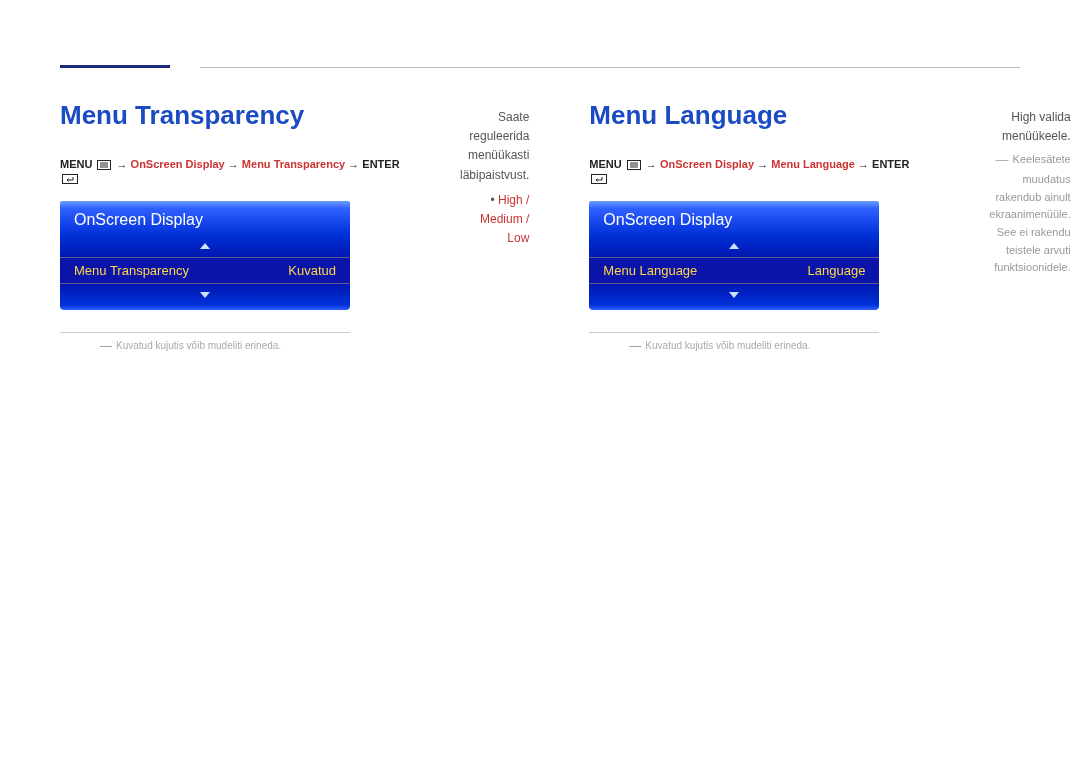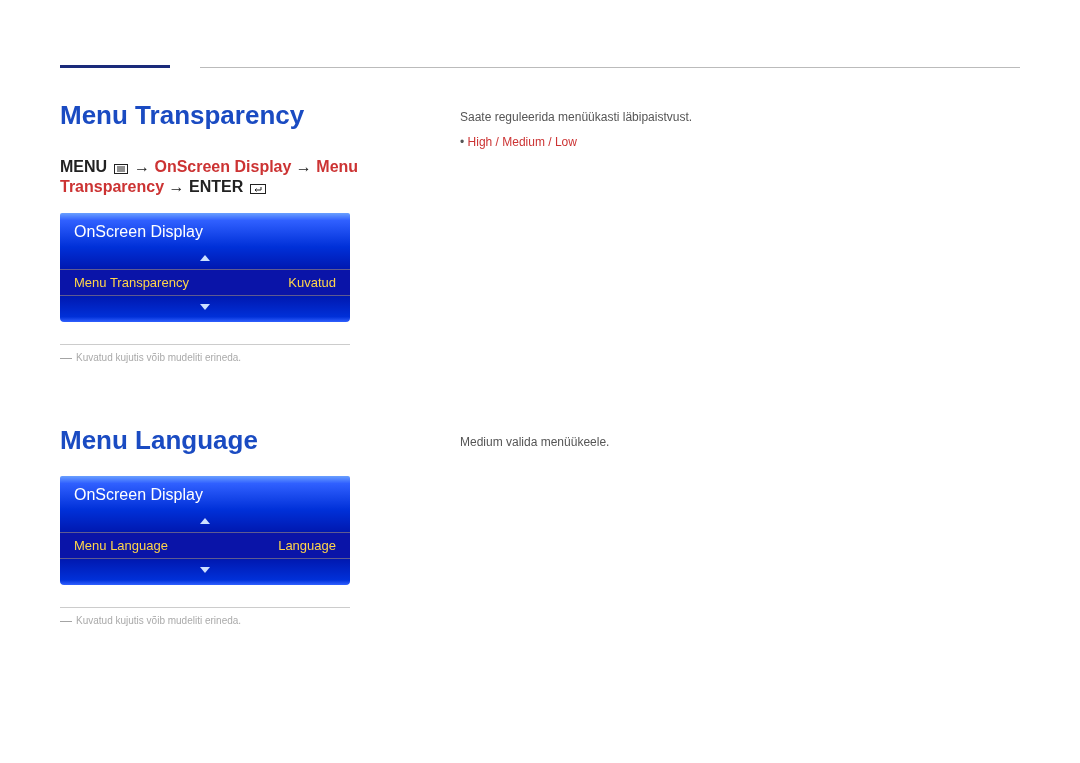--- a/index.html
+++ b/index.html
@@ -25,46 +25,47 @@
     top: 67px;
     left: 200px;
     right: 60px;
     height: 1px;
     background: #bbb;
   }
   .content {
     position: relative;
     padding-top: 40px;
     display: flex;
-    flex-direction: column;
+    flex-direction: row;
     gap: 60px;
   }
   .section {
     display: flex;
     gap: 60px;
   }
   .left-col {
     width: 340px;
     flex: 0 0 340px;
   }
   .right-col {
     flex: 1;
     font-size: 12px;
     color: #555;
     line-height: 1.6;
     padding-top: 8px;
+    text-align: right;
   }
   h1.section-title {
     font-size: 26px;
     font-weight: 700;
     color: #1a4bc2;
     margin-bottom: 20px;
   }
   .breadcrumb {
-    font-size: 16px;
+    font-size: 11px;
     font-weight: 700;
     color: #222;
     margin-bottom: 15px;
     margin-top: 27px;
   }
   .breadcrumb .path { color: #c33; font-weight: 700; }
   .breadcrumb .icon-box {
     display: inline-block;
     vertical-align: -2px;
     margin: 0 2px;
@@ -108,20 +109,21 @@
   }
   .note-divider {
     border: none;
     border-top: 1px solid #ccc;
     margin-bottom: 6px;
     width: 290px;
   }
   .note {
     font-size: 10px;
     color: #aaa;
+    margin-left: 40px;
   }
   .note .dash { color: #999; margin-right: 4px; font-size: 12px; vertical-align: -1px; }
   .right-col .bullet { margin-top: 6px; }
   .right-col .bullet::before { content: "• "; }
   .right-col .options { color: #c33; font-weight: 400; }
   .right-col .remark { color: #999; font-size: 11px; margin-top: 4px; }
   .right-col .remark .dash { color: #aaa; margin-right: 4px; font-size: 13px; vertical-align: -1px; }
 </style>
 </head>
 <body>
@@ -185,20 +187,40 @@
       <div class="bullet">
         <span class="options">High / Medium / Low</span>
       </div>
     </div>
   </div>
 
   <div class="section">
     <div class="left-col">
       <h1 class="section-title">Menu Language</h1>
 
+      <div class="breadcrumb">
+        <span>MENU</span>
+        <span class="icon-box">
+          <svg width="14" height="10" viewBox="0 0 14 10">
+              <rect x="0.5" y="0.5" width="13" height="9" fill="none" stroke="#222" stroke-width="1"></rect>
+              <line x1="3" y1="3" x2="11" y2="3" stroke="#222"></line>
+              <line x1="3" y1="5" x2="11" y2="5" stroke="#222"></line>
+              <line x1="3" y1="7" x2="11" y2="7" stroke="#222"></line>
+            </svg>
+        </span>
+        → <span class="path">OnScreen Display</span>
+        → <span class="path">Menu Language</span>
+        → <span>ENTER</span>
+        <span class="icon-box">
+          <svg width="16" height="10" viewBox="0 0 16 10">
+              <rect x="0.5" y="0.5" width="15" height="9" fill="none" stroke="#222" stroke-width="1"></rect>
+              <path d="M11 3 L11 6 L5 6 M6.5 4.5 L5 6 L6.5 7.5" fill="none" stroke="#222" stroke-width="1"></path>
+            </svg>
+        </span>
+      </div>
 
       <div class="osd">
         <div class="osd-header">OnScreen Display</div>
         <div class="osd-arrow-row">
           <svg width="14" height="10" viewBox="0 0 14 10">
               <path d="M7 2 L12 8 L2 8 Z" fill="#cde0ff"></path>
             </svg>
         </div>
         <div class="osd-item">
           <span>Menu Language</span>
@@ -211,17 +233,20 @@
         </div>
       </div>
 
       <hr class="note-divider">
       <div class="note">
         <span class="dash">―</span><span>Kuvatud kujutis võib mudeliti erineda.</span>
       </div>
     </div>
 
     <div class="right-col">
-      <div>Medium valida menüükeele.</div>
+      <div>High valida menüükeele.</div>
+      <div class="remark">
+        <span class="dash">―</span><span>Keelesätete muudatus rakendub ainult ekraanimenüüle. See ei rakendu teistele arvuti funktsioonidele.</span>
+      </div>
     </div>
   </div>
 
 </div>
 
 </body></html>

